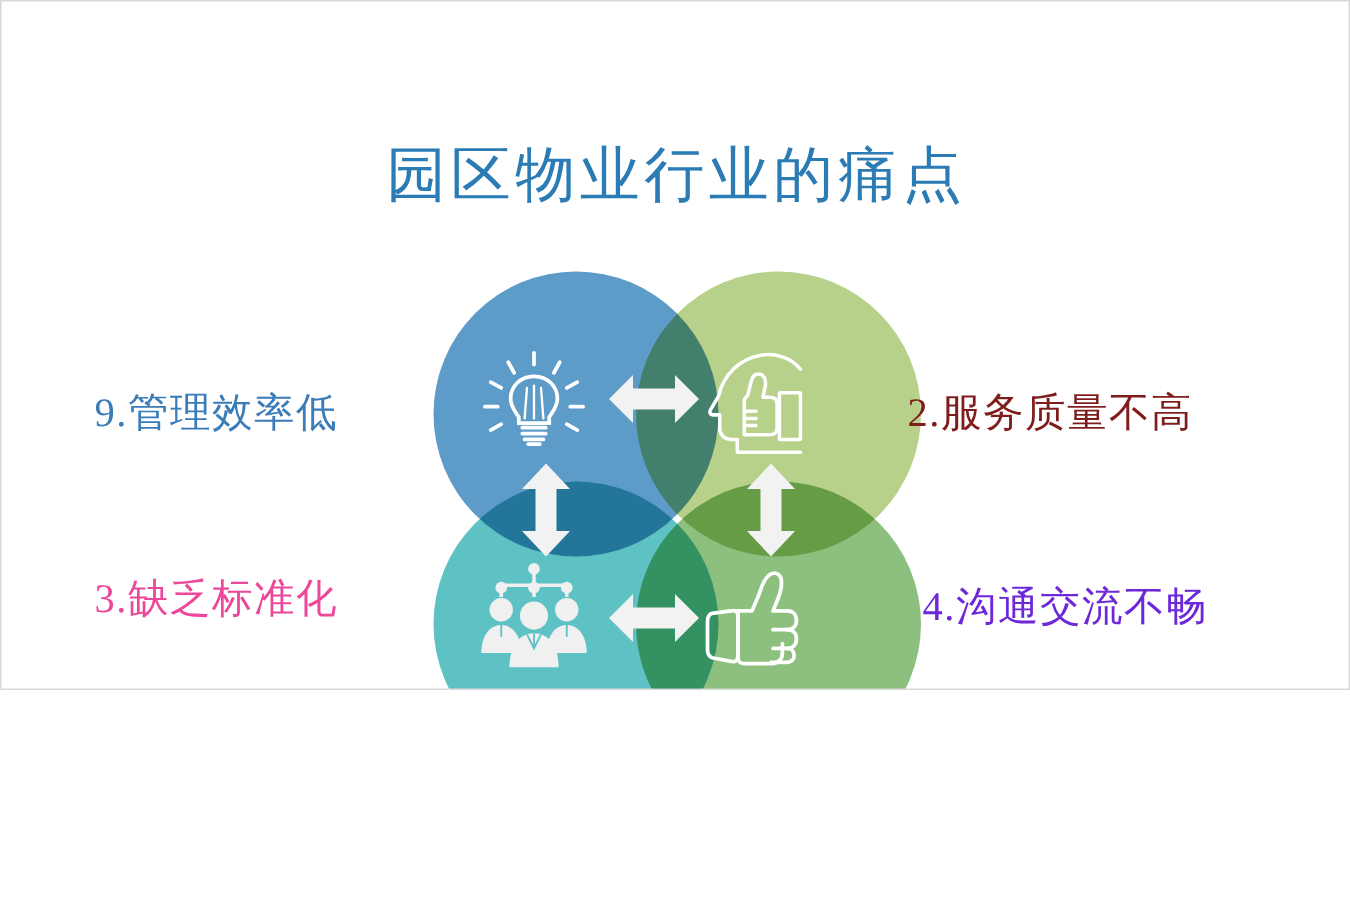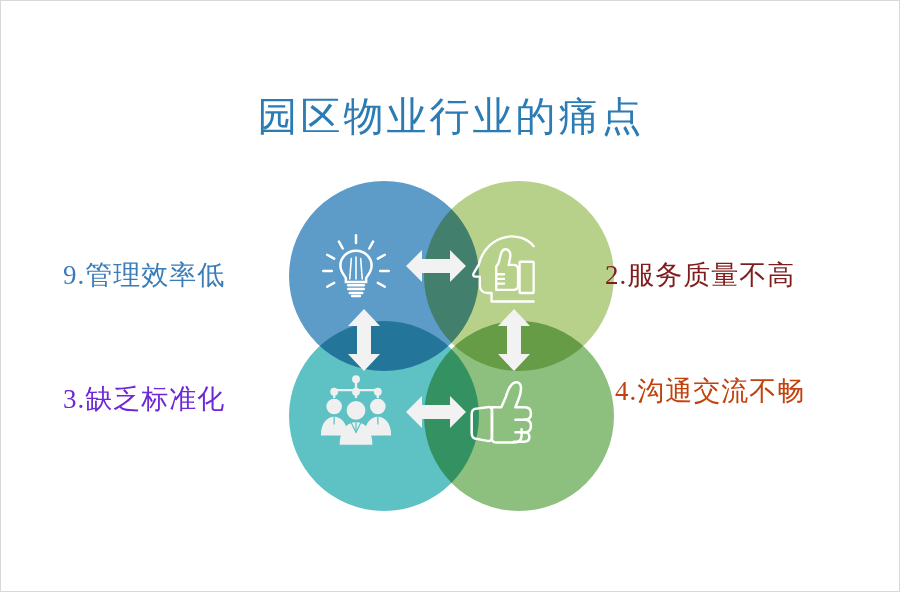--- a/index.html
+++ b/index.html
@@ -9,21 +9,21 @@
   body {
     width: 900px;
     height: 600px;
     background: #ffffff;
     font-family: "Liberation Serif", "DejaVu Serif", serif;
     overflow: hidden;
   }
   #page {
     position: relative;
     width: 900px;
-    height: 592px;
+    height: 460px;
     background: #ffffff;
     box-sizing: border-box;
     border: 1px solid #d8d8d8;
     overflow: hidden;
   }
 
   
   #title {
     position: absolute;
     top: 88px;
@@ -83,22 +83,22 @@
   
   .venn-label {
     position: absolute;
     font-size: 27px;
     letter-spacing: 1px;
     font-family: "Liberation Serif", "DejaVu Serif", serif;
     white-space: nowrap;
   }
   #label-1 { left: 62px;  top: 256px; color: #3a7cb8; }
   #label-2 { left: 604px; top: 256px; color: #7f1d1d; }
-  #label-3 { left: 62px;  top: 380px; color: #6d28d9; }
-  #label-4 { left: 614px; top: 372px; color: #c2410c; }
+  #label-3 { left: 62px;  top: 380px; color: #ec4899; }
+  #label-4 { left: 614px; top: 385px; color: #6d28d9; }
 
   
   #logo {
     position: absolute;
     right: 18px;
     bottom: 14px;
     display: flex;
     flex-direction: column;
     align-items: flex-start;
   }

